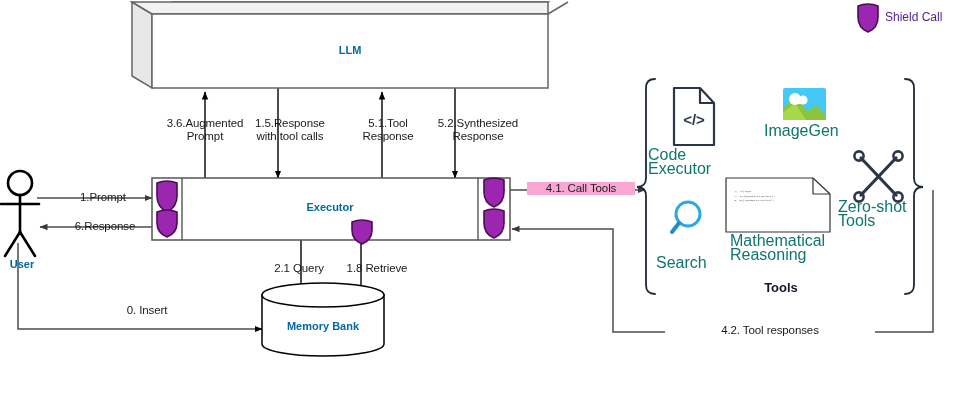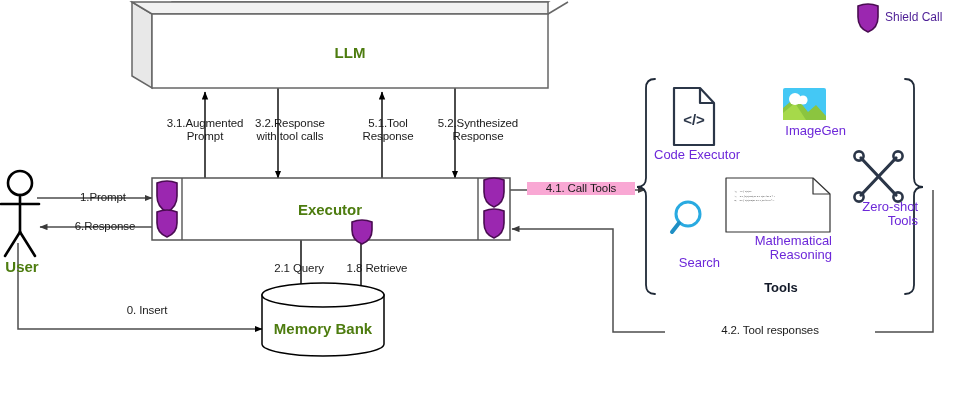--- a/index.html
+++ b/index.html
@@ -20,36 +20,36 @@
   
   .lbl {
     position: absolute;
     font-size: 11.5px;
     color: #1a1a1a;
     line-height: 13px;
     text-align: center;
     white-space: pre-line;
     letter-spacing: -0.1px;
   }
-  .ttl { font-weight: bold; font-size: 15px; color: #4d7c0f; }
+  .ttl { font-weight: bold; font-size: 11px; color: #0369a1; }
 
   .caption {
     position: absolute;
     left: 0; right: 0;
     top: 374px;
     text-align: center;
     font-size: 15px;
     color: #111;
   }
 
   .tool-cap {
     position: absolute;
-    text-align: right;
-    font-size: 13px;
-    color: #6d28d9;
+    text-align: left;
+    font-size: 16px;
+    color: #0f766e;
     line-height: 14px;
     white-space: pre-line;
   }
   .tools-word {
     position: absolute;
     font-weight: bold;
     font-size: 13px;
     color: #111827;
     text-align: center;
   }
@@ -199,24 +199,24 @@
   </svg>
 
   <div class="node ttl" style="left:152px; top:44px; width:396px; text-align:center;">LLM</div>
 
   <div class="node ttl" style="left:182px; top:201px; width:296px; text-align:center;">Executor</div>
 
   <div class="node ttl" style="left:262px; top:320px; width:122px; text-align:center;">Memory Bank</div>
 
   <div class="node ttl" style="left:0px; top:258px; width:44px; text-align:center;">User</div>
 
-  <div class="lbl" style="left:145px; top:117px; width:120px;">3.1.Augmented
+  <div class="lbl" style="left:145px; top:117px; width:120px;">3.6.Augmented
 Prompt</div>
 
-  <div class="lbl" style="left:231px; top:117px; width:118px;">3.2.Response
+  <div class="lbl" style="left:231px; top:117px; width:118px;">1.5.Response
 with tool calls</div>
 
   <div class="lbl" style="left:340px; top:117px; width:96px;">5.1.Tool
 Response</div>
 
   <div class="lbl" style="left:423px; top:117px; width:110px;">5.2.Synthesized
 Response</div>
 
   <div class="lbl" style="left:60px; top:191px; width:86px;">1.Prompt</div>
 

